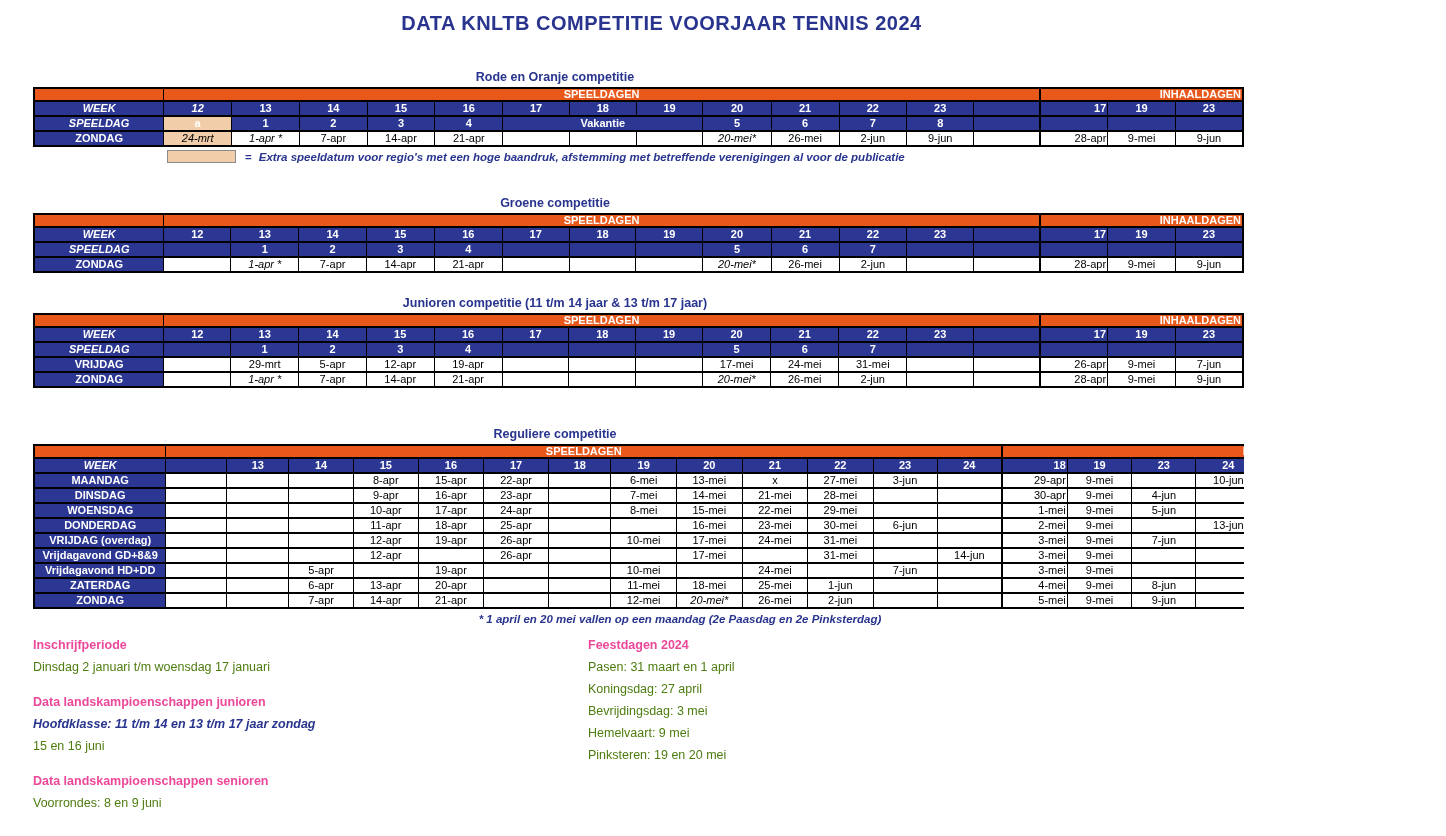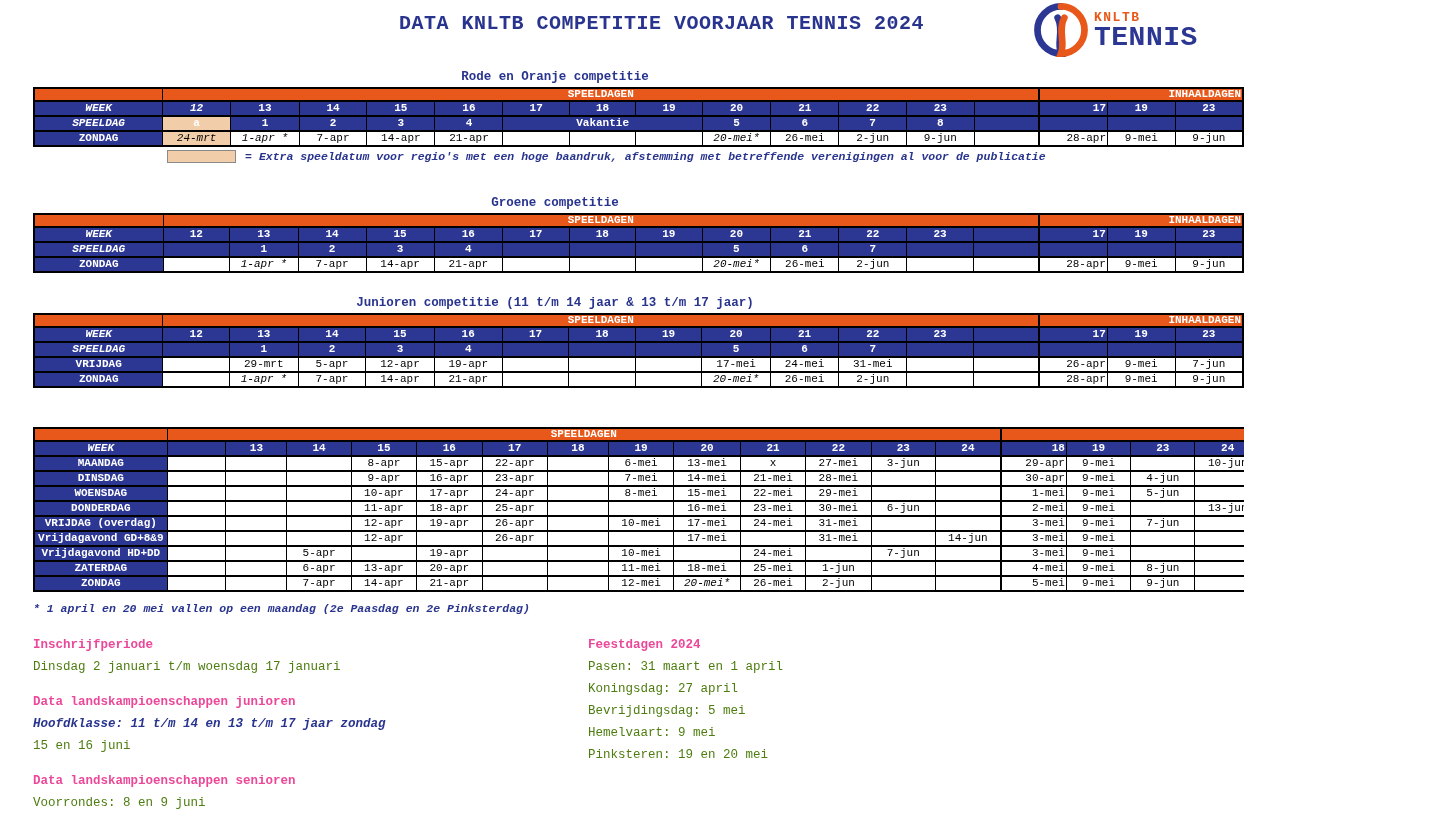--- a/index.html
+++ b/index.html
@@ -1,17 +1,17 @@
 <!DOCTYPE html>
 <html><head>
 <meta charset="utf-8">
 <style>
   html,body{margin:0;padding:0;background:#fff;}
   .page{position:relative;width:1244px;height:836px;background:#ffffff;
-        font-family:Liberation Mono, monospace;overflow:hidden;}
+        font-family:Liberation Sans, sans-serif;overflow:hidden;}
 
   
   .main-title{position:absolute;left:33px;top:12px;width:1257px;text-align:center;
               font-size:20px;font-weight:bold;color:#28348E;letter-spacing:.5px;}
   .logo{position:absolute;left:1032px;top:2px;display:flex;align-items:center;gap:4px;}
   .logo svg{display:block;}
   .logo-knltb{color:#E8581A;font-weight:bold;font-size:13px;letter-spacing:1.5px;line-height:15px;}
   .logo-tennis{color:#2B3793;font-weight:bold;font-size:28px;letter-spacing:.5px;line-height:26px;}
 
   
@@ -32,49 +32,39 @@
   .sched td.be.wt{color:#fff;font-weight:bold;}
   .sched td.it{font-style:italic;}
   .sched td.sep{border-left-width:2px;text-align:right;}
   .sched td.lab{font-weight:bold;}
 
   .legend{margin-top:3px;display:flex;align-items:center;font-size:11.5px;}
   .legend .swatch{width:69px;height:13px;background:#F2CDA9;border:1px solid #8a8a8a;margin-left:134px;box-sizing:border-box;}
   .legend .eq{color:#28348E;font-weight:bold;margin:0 7px 0 9px;}
   .legend .ltext{color:#28348E;font-weight:bold;font-style:italic;}
 
-  .footnote{margin-top:10px;width:1294px;text-align:left;
+  .footnote{margin-top:4px;width:1294px;text-align:center;
             color:#28348E;font-weight:bold;font-style:italic;font-size:11.5px;}
 
   
   .notes-left{position:absolute;left:33px;top:637px;}
   .notes-right{position:absolute;left:588px;top:637px;}
   .nhead{color:#ec4899;font-weight:bold;font-size:12.5px;height:22px;line-height:16px;}
   .nline{font-size:12.5px;height:22px;line-height:16px;}
   .nline.orange{color:#4d7c0f;}
   .nline.blue-italic{color:#28348E;font-weight:bold;font-style:italic;}
   .ngap{height:13px;}
 </style>
 </head>
 <body>
 
 <div class="page">
 
   <div class="main-title">DATA KNLTB COMPETITIE VOORJAAR TENNIS 2024</div>
 
-  <div class="logo">
-    <svg width="58" height="56" viewBox="0 0 100 100">
-      <path d="M50 8 A42 42 0 1 0 50 92 C42 72 56 50 44 28" fill="none" stroke="#2B3793" stroke-width="12" stroke-linecap="round"></path>
-      <path d="M50 8 A42 42 0 0 1 50 92 C58 72 44 50 56 28" fill="none" stroke="#E8581A" stroke-width="12" stroke-linecap="round"></path>
-    </svg>
-    <div class="logo-text">
-      <div class="logo-knltb">KNLTB</div>
-      <div class="logo-tennis">TENNIS</div>
-    </div>
-  </div>
 
   <div class="b1">
     <div class="ttitle">Rode en Oranje competitie</div>
     <div>
         <table class="sched">
           <colgroup>
             <col style="width: 134px;">
             <col style="width: 70px;">
             <col style="width: 70px;">
             <col style="width: 70px;">
@@ -358,20 +348,21 @@
               <td class="dt sep">28-apr</td>
               <td class="dt">9-mei</td>
               <td class="dt">9-jun</td>
             </tr>
           </tbody>
         </table>
       </div>
   </div>
 
   <div class="b4">
+    <div class="ttitle">Reguliere competitie</div>
     <div>
         <table class="sched">
           <colgroup>
             <col style="width: 134px;">
             <col style="width: 70px;">
             <col style="width: 70px;">
             <col style="width: 70px;">
             <col style="width: 70px;">
             <col style="width: 70px;">
             <col style="width: 70px;">
@@ -618,19 +609,19 @@
       <div class="nline blue-italic">Hoofdklasse: 11 t/m 14 en 13 t/m 17 jaar zondag</div>
       <div class="nline orange">15 en 16 juni</div>
       <div class="ngap"></div>
       <div class="nhead">Data landskampioenschappen senioren</div>
       <div class="nline orange">Voorrondes: 8 en 9 juni</div>
     </div>
   <div class="notes-right">
       <div class="nhead">Feestdagen 2024</div>
       <div class="nline orange">Pasen: 31 maart en 1 april</div>
       <div class="nline orange">Koningsdag: 27 april</div>
-      <div class="nline orange">Bevrijdingsdag: 5 mei</div>
+      <div class="nline orange">Bevrijdingsdag: 3 mei</div>
       <div class="nline orange">Hemelvaart: 9 mei</div>
       <div class="nline orange">Pinksteren: 19 en 20 mei</div>
       <div class="ngap"></div>
     </div>
 
 </div>
 
 </body></html>

